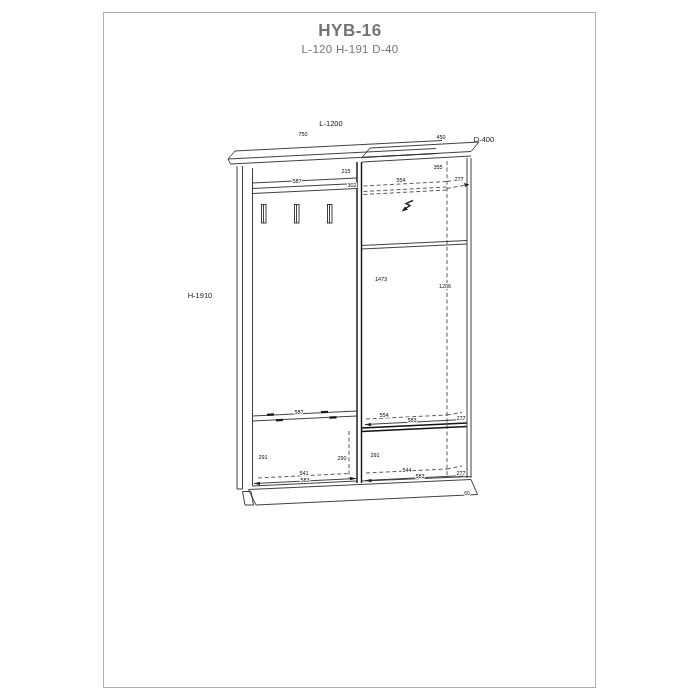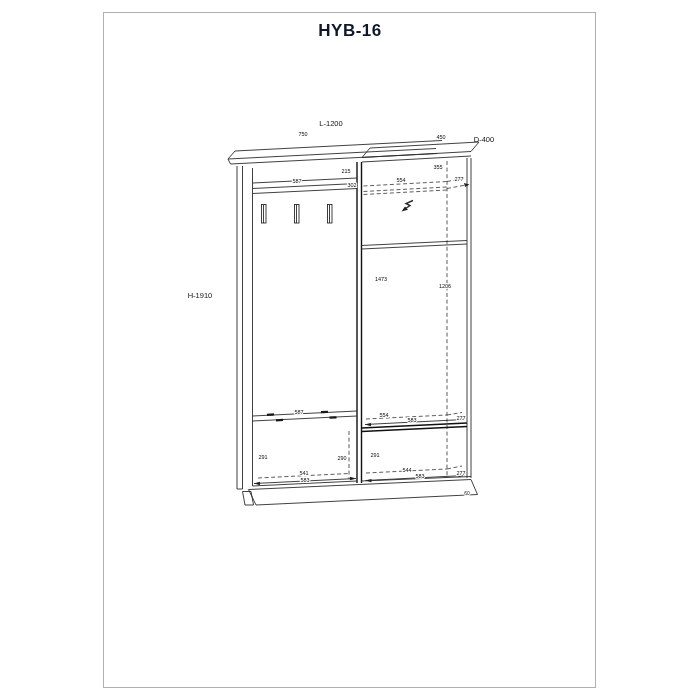--- a/index.html
+++ b/index.html
@@ -1,17 +1,17 @@
 <!DOCTYPE html>
 <html><head>
 <meta charset="utf-8">
 <style>
   html,body{margin:0;padding:0;background:#ffffff;}
   #page{position:relative;width:700px;height:700px;background:#fff;overflow:hidden;
-        font-family:"Liberation Sans", sans-serif;color:#0f172a;}
+        font-family:"Liberation Sans", sans-serif;color:#737373;}
   .frame{position:absolute;left:103px;top:12px;width:493px;height:676px;
          border:1px solid #b0b0b0;box-sizing:border-box;}
   .title{position:absolute;left:103px;top:21px;width:494px;text-align:center;}
   .title .t1{font-weight:bold;font-size:17px;line-height:19px;letter-spacing:.5px;}
   .title .t2{font-size:11.5px;margin-top:3px;letter-spacing:.3px;}
   svg{position:absolute;left:0;top:0;}
   .ln{stroke:#2b2b2b;stroke-width:.9;fill:none;}
   .thk{stroke:#111;stroke-width:1.4;fill:none;}
   .dsh{stroke:#333;stroke-width:.8;fill:none;stroke-dasharray:4 2.6;}
   .dim{font-family:"Liberation Sans",sans-serif;font-size:5.5px;fill:#111;
@@ -22,20 +22,21 @@
   .hinge{stroke:#1a1a1a;stroke-width:2.2;}
 </style>
 </head>
 <body>
 
 <div id="page">
   <div class="frame"></div>
 
   <div class="title">
     <div class="t1">HYB-16</div>
+    <div class="t2">L-120 H-191 D-40</div>
   </div>
 
   <svg width="700" height="700" viewBox="0 0 700 700">
 
     <g>
       <line class="ln" x1="228" y1="159" x2="436" y2="148.5"></line>
       <line class="ln" x1="230.5" y1="164" x2="437.5" y2="153.5"></line>
       <line class="ln" x1="228" y1="159" x2="230.5" y2="164"></line>
       <line class="ln" x1="235" y1="151" x2="442" y2="140.5"></line>
       <line class="ln" x1="228" y1="159" x2="235" y2="151"></line>

